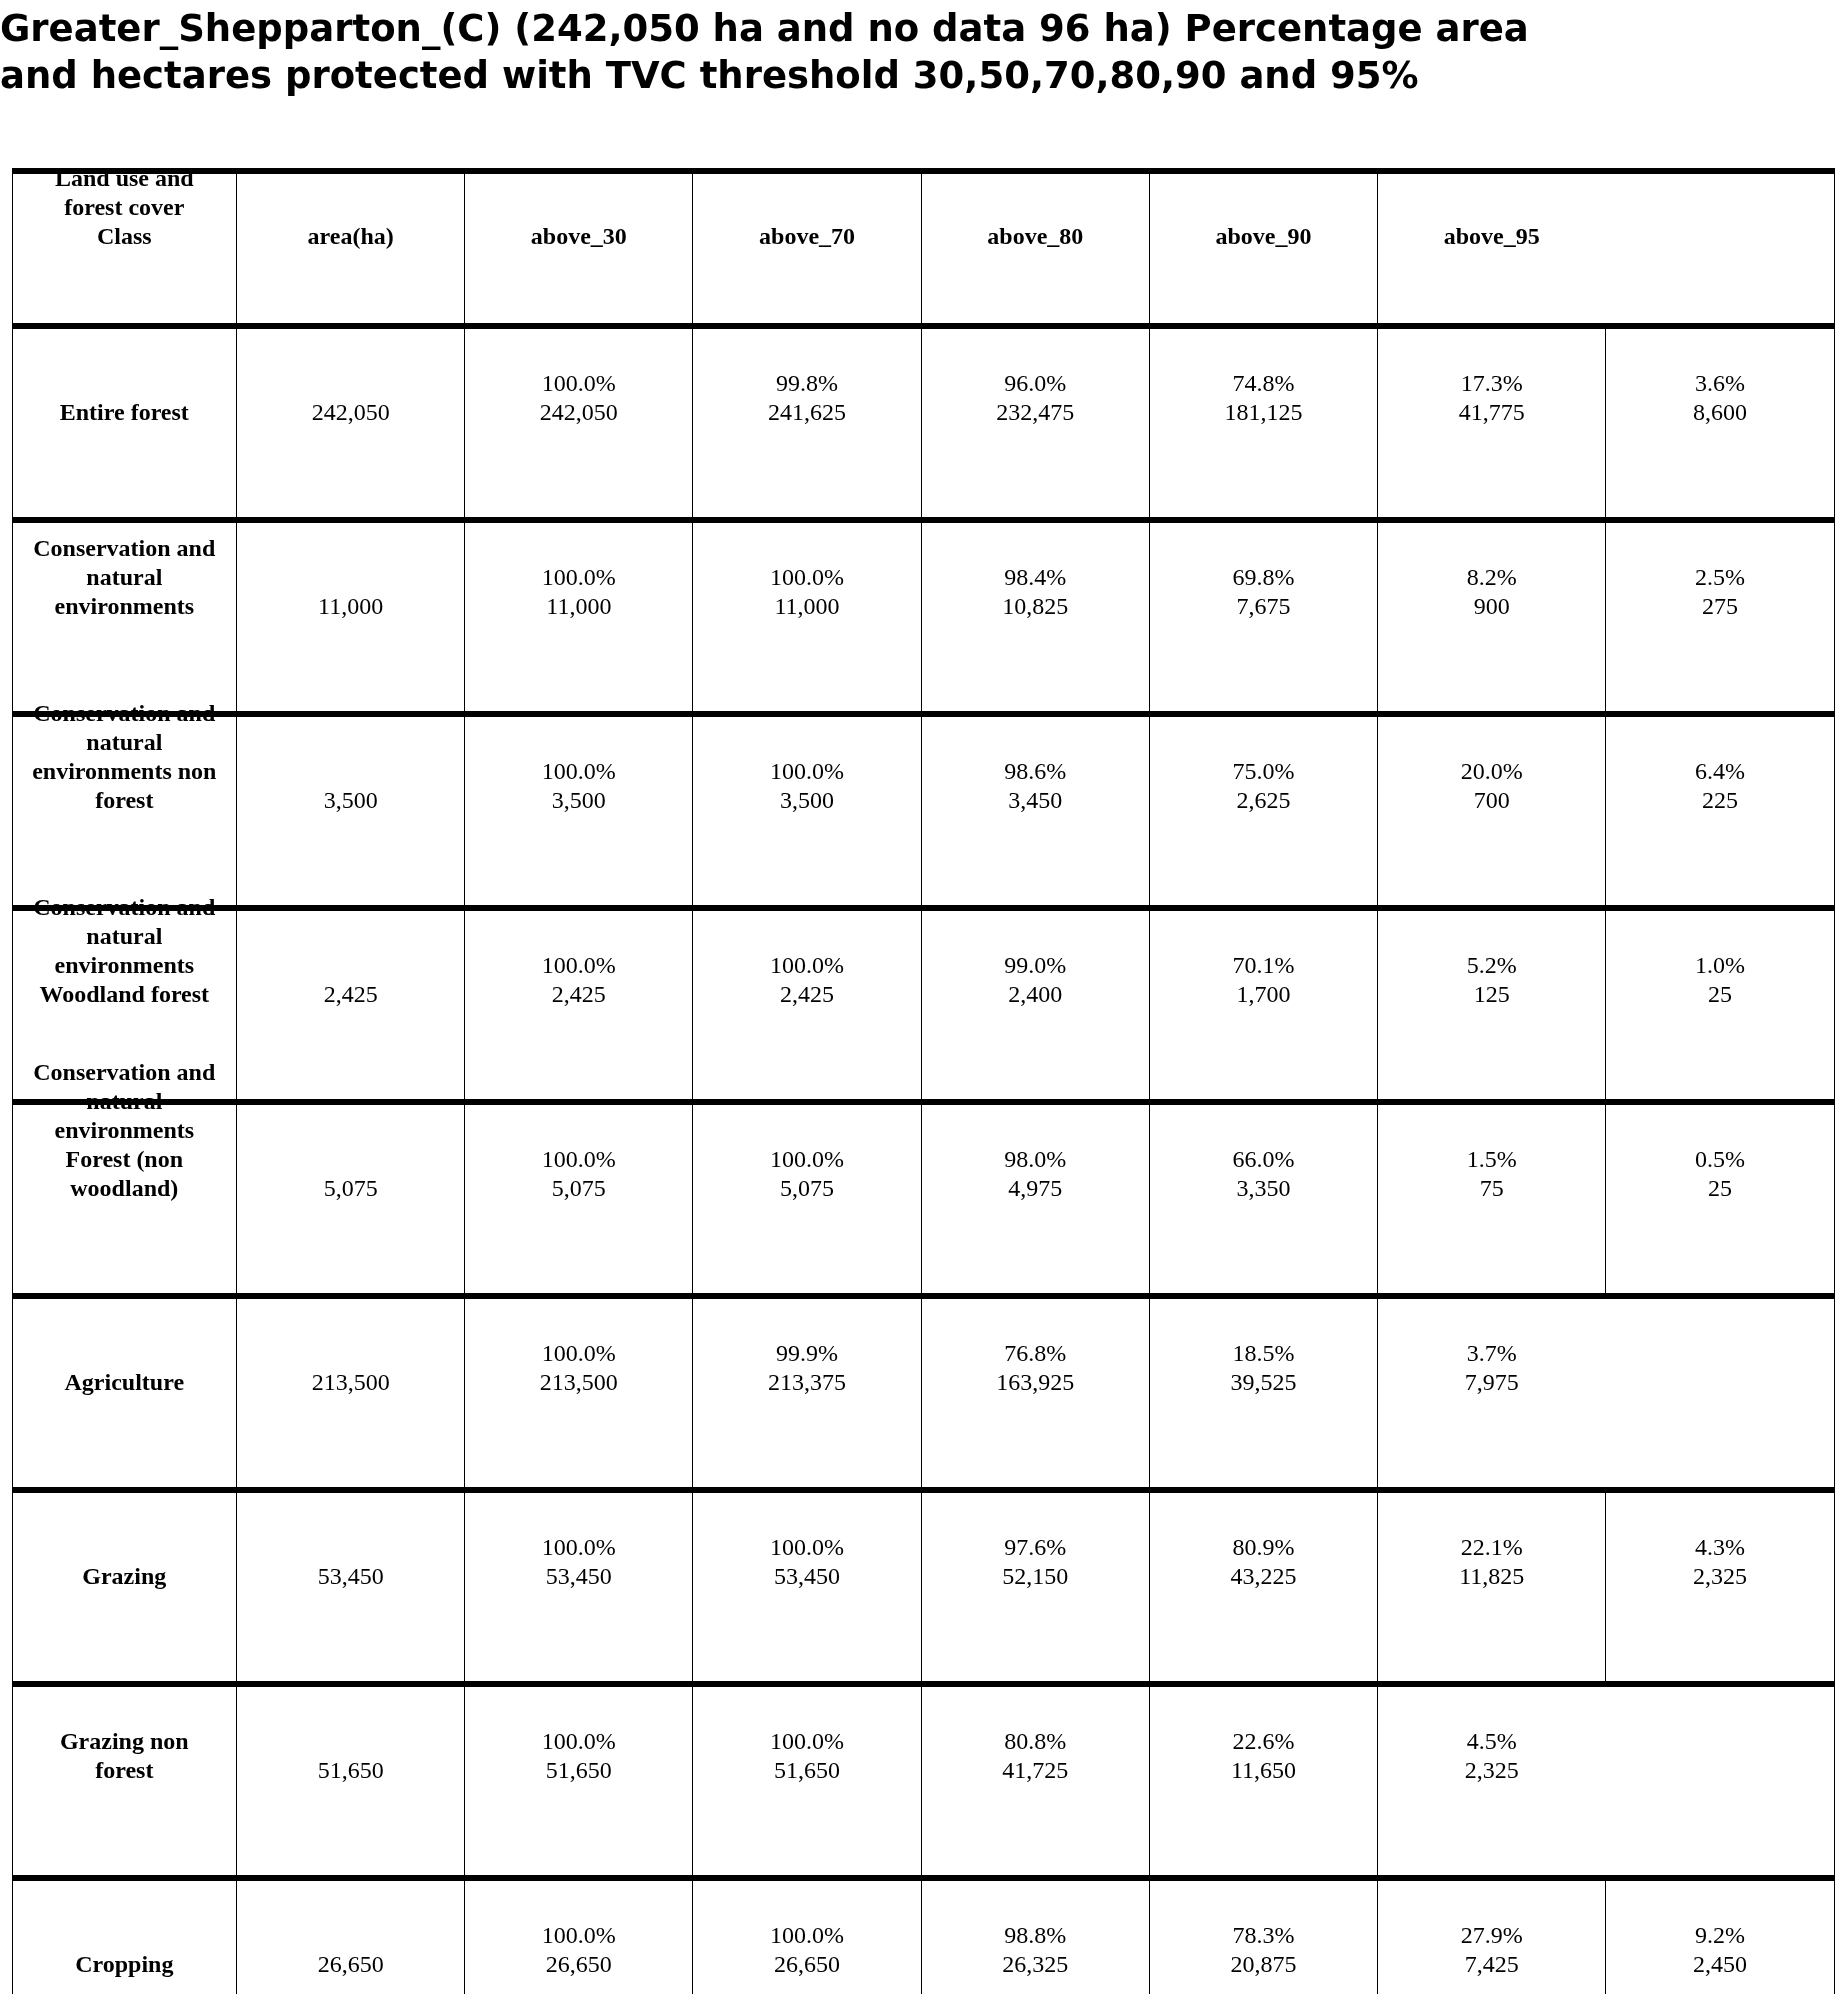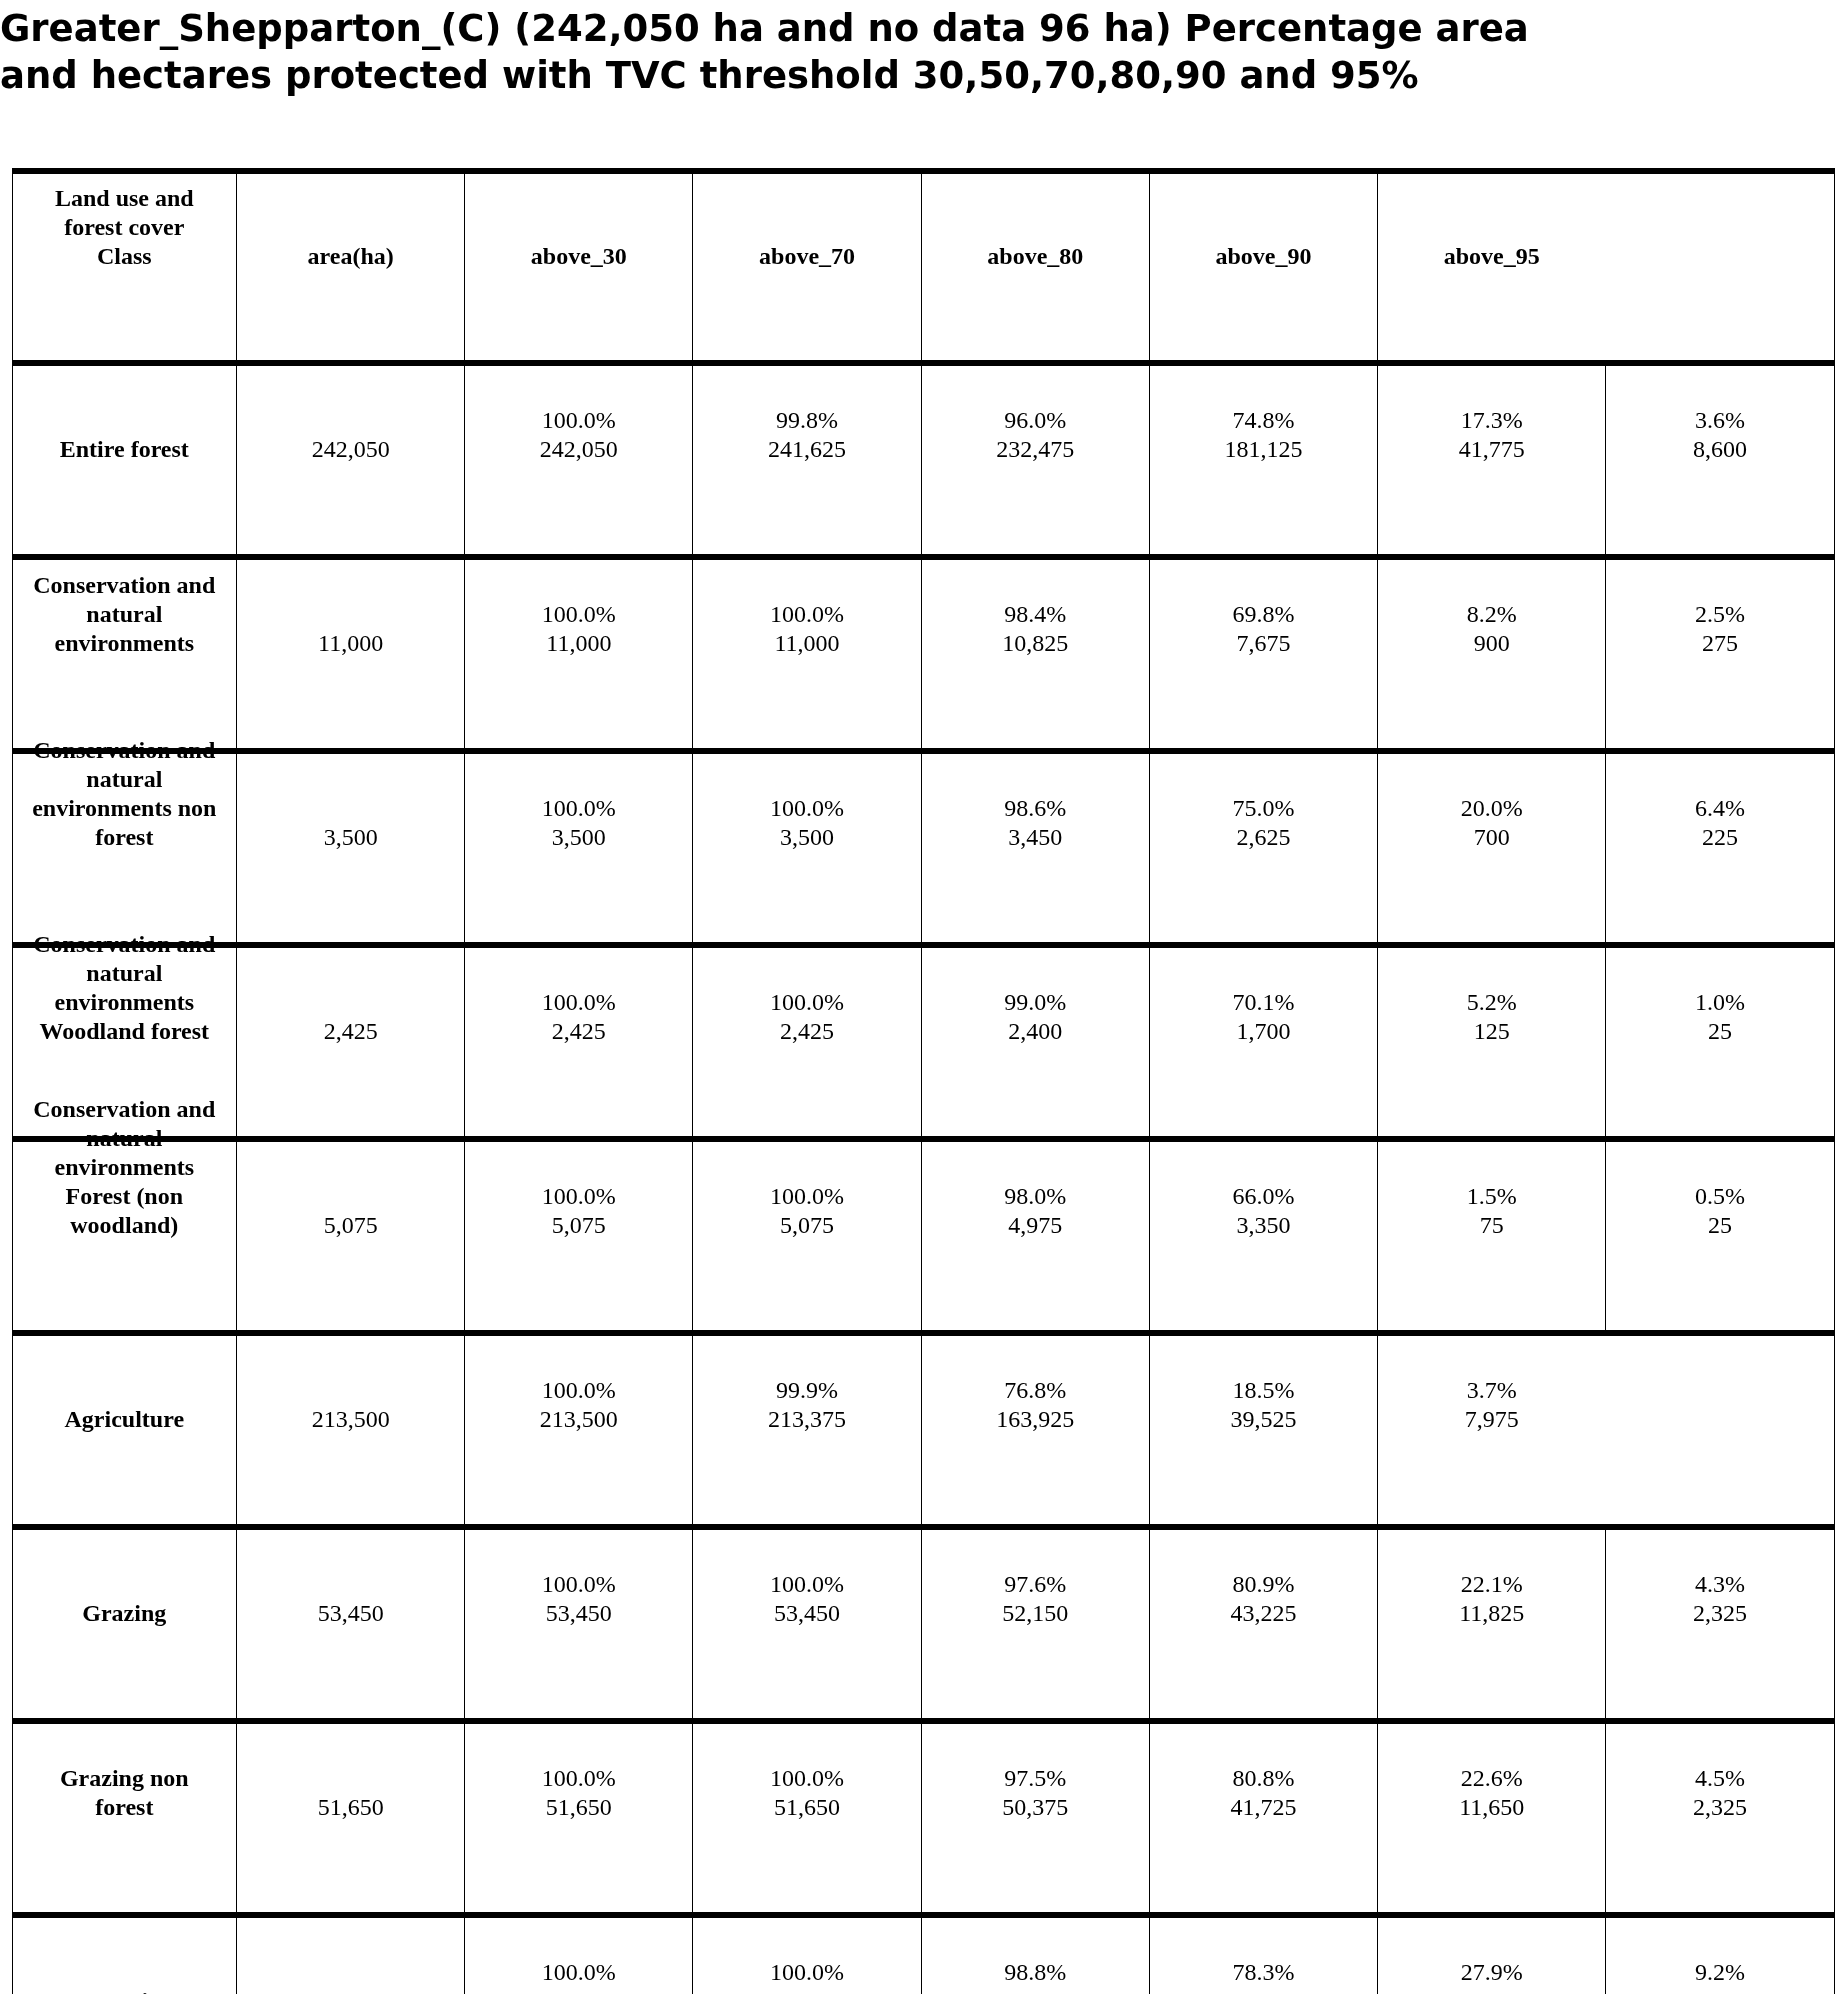--- a/index.html
+++ b/index.html
@@ -4,21 +4,21 @@
 <style>
   html,body{margin:0;padding:0;background:#fff;}
   .page{position:relative;width:1842px;height:2521px;background:#ffffff;overflow:hidden;
         font-family:"Liberation Serif", serif;color:#000;}
   .title{position:absolute;top:4.8px;left:0;width:100%;text-align:left;
          font-family:"DejaVu Sans", sans-serif;font-weight:bold;font-size:37px;line-height:47px;}
   
   .table{position:absolute;left:11.6px;top:168px;width:1821px;
          border-left:1.6px solid #000;border-right:1.6px solid #000;border-bottom:6.4px solid #000;}
   .trow{display:flex;height:194px;border-top:6.4px solid #000;box-sizing:border-box;}
-  .trow.header{height:192px;}
+  .trow.header{height:155px;}
   .cell{position:relative;box-sizing:border-box;height:100%;}
   .cell + .cell{border-left:1.6px solid #000;}
   .c0{width:12.27%;}
   .cv{width:12.533%;}
   .ctext{position:absolute;left:0;right:0;bottom:48%;text-align:center;white-space:nowrap;
          font-size:24px;line-height:29px;}
   .b{font-weight:bold;}
 </style>
 </head>
 <body>
@@ -240,23 +240,20 @@
         <div class="cell cv">
           <div class="ctext">51,650</div>
         </div>
         <div class="cell cv">
           <div class="ctext">100.0%<br>51,650</div>
         </div>
         <div class="cell cv">
           <div class="ctext">100.0%<br>51,650</div>
         </div>
         <div class="cell cv">
-          <div class="ctext">97.5%<br>50,375</div>
-        </div>
-        <div class="cell cv">
           <div class="ctext">80.8%<br>41,725</div>
         </div>
         <div class="cell cv">
           <div class="ctext">22.6%<br>11,650</div>
         </div>
         <div class="cell cv">
           <div class="ctext">4.5%<br>2,325</div>
         </div>
       </div>
       <div class="trow">

